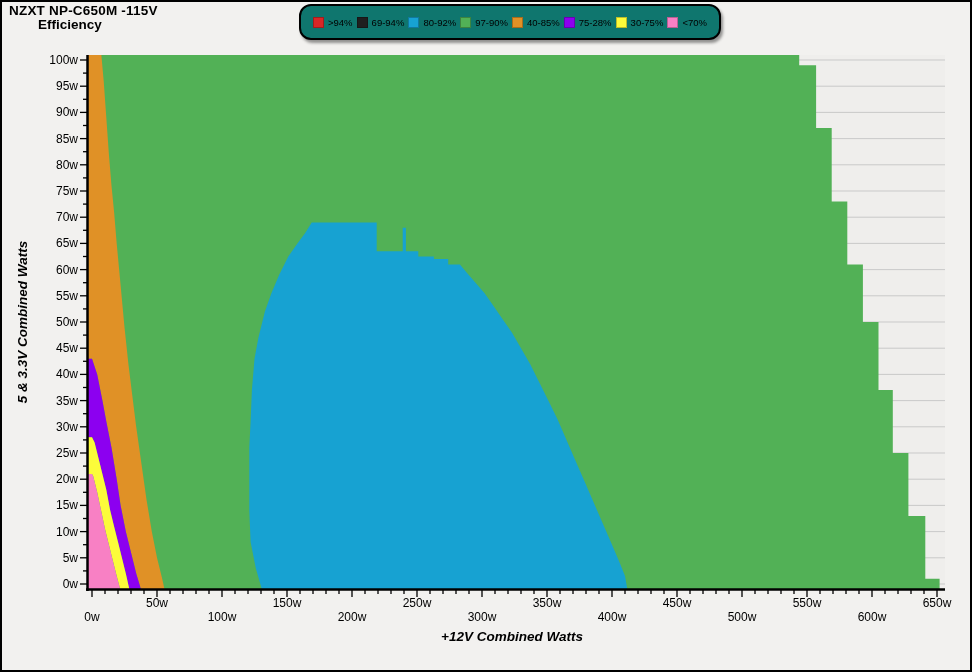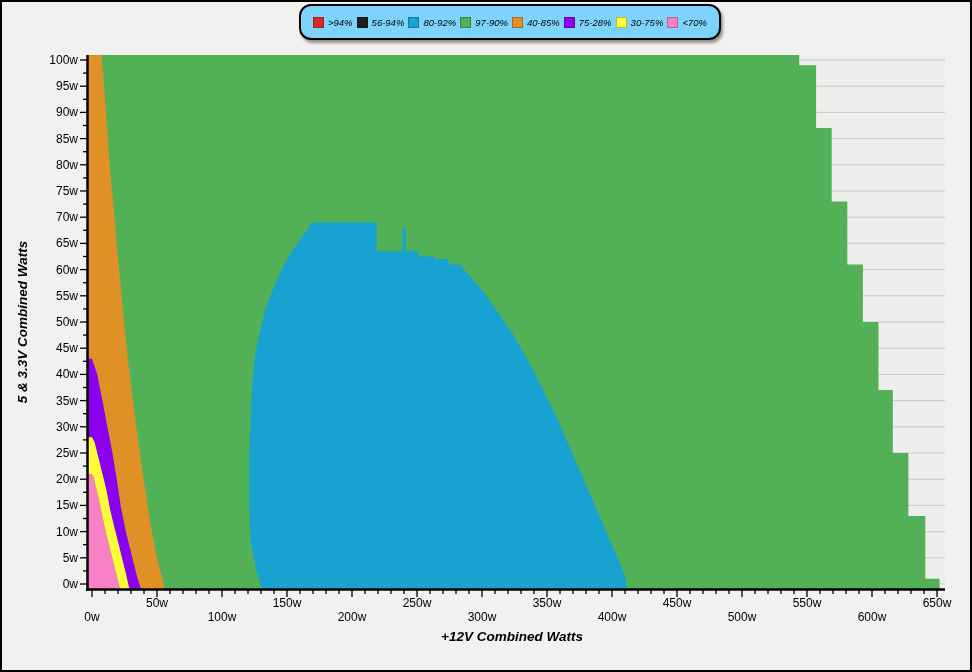--- a/index.html
+++ b/index.html
@@ -6,42 +6,46 @@
   .frame{
     position:relative;width:972px;height:672px;overflow:hidden;
     background:#f2f1ef;box-shadow:inset 0 0 0 2px #000;
     font-family:"Liberation Sans",sans-serif;
   }
   .title-block{position:absolute;left:9px;top:4px;line-height:14px;color:#000;}
   .title-line1{font-size:13.5px;font-weight:bold;letter-spacing:.2px;}
   .title-line2{font-size:13.5px;font-weight:bold;margin-left:29px;}
   .legend{
     position:absolute;left:299px;top:4px;width:422px;height:25px;
-    background:#7dd3fc;border:2px solid #000;border-radius:12px;
+    background:#0f766e;border:2px solid #000;border-radius:12px;
     box-shadow:2px 3px 3px rgba(0,0,0,.4);
     display:flex;align-items:center;justify-content:space-between;
-    padding:16px 12px;box-sizing:border-box;font-style:italic;
+    padding:16px 12px;box-sizing:border-box;
   }
   .legend-item{display:flex;align-items:center;gap:4px;}
   .legend-swatch{width:11px;height:11px;display:inline-block;border:1px solid rgba(0,0,0,.25);box-sizing:border-box;}
   .legend-label{font-size:9.5px;color:#000;white-space:nowrap;}
   svg{position:absolute;left:0;top:0;}
 </style>
 </head>
 <body>
 
 <div class="frame">
+  <div class="title-block">
+    <div class="title-line1">NZXT NP-C650M -115V</div>
+    <div class="title-line2">Efficiency</div>
+  </div>
   <div class="legend" id="legend">
       <span class="legend-item">
         <span class="legend-swatch" style="background: rgb(217, 39, 39);"></span>
         <span class="legend-label">&gt;94%</span>
       </span>
       <span class="legend-item">
         <span class="legend-swatch" style="background: rgb(31, 31, 31);"></span>
-        <span class="legend-label">56-94%</span>
+        <span class="legend-label">69-94%</span>
       </span>
       <span class="legend-item">
         <span class="legend-swatch" style="background: rgb(23, 162, 210);"></span>
         <span class="legend-label">80-92%</span>
       </span>
       <span class="legend-item">
         <span class="legend-swatch" style="background: rgb(82, 177, 86);"></span>
         <span class="legend-label">97-90%</span>
       </span>
       <span class="legend-item">

